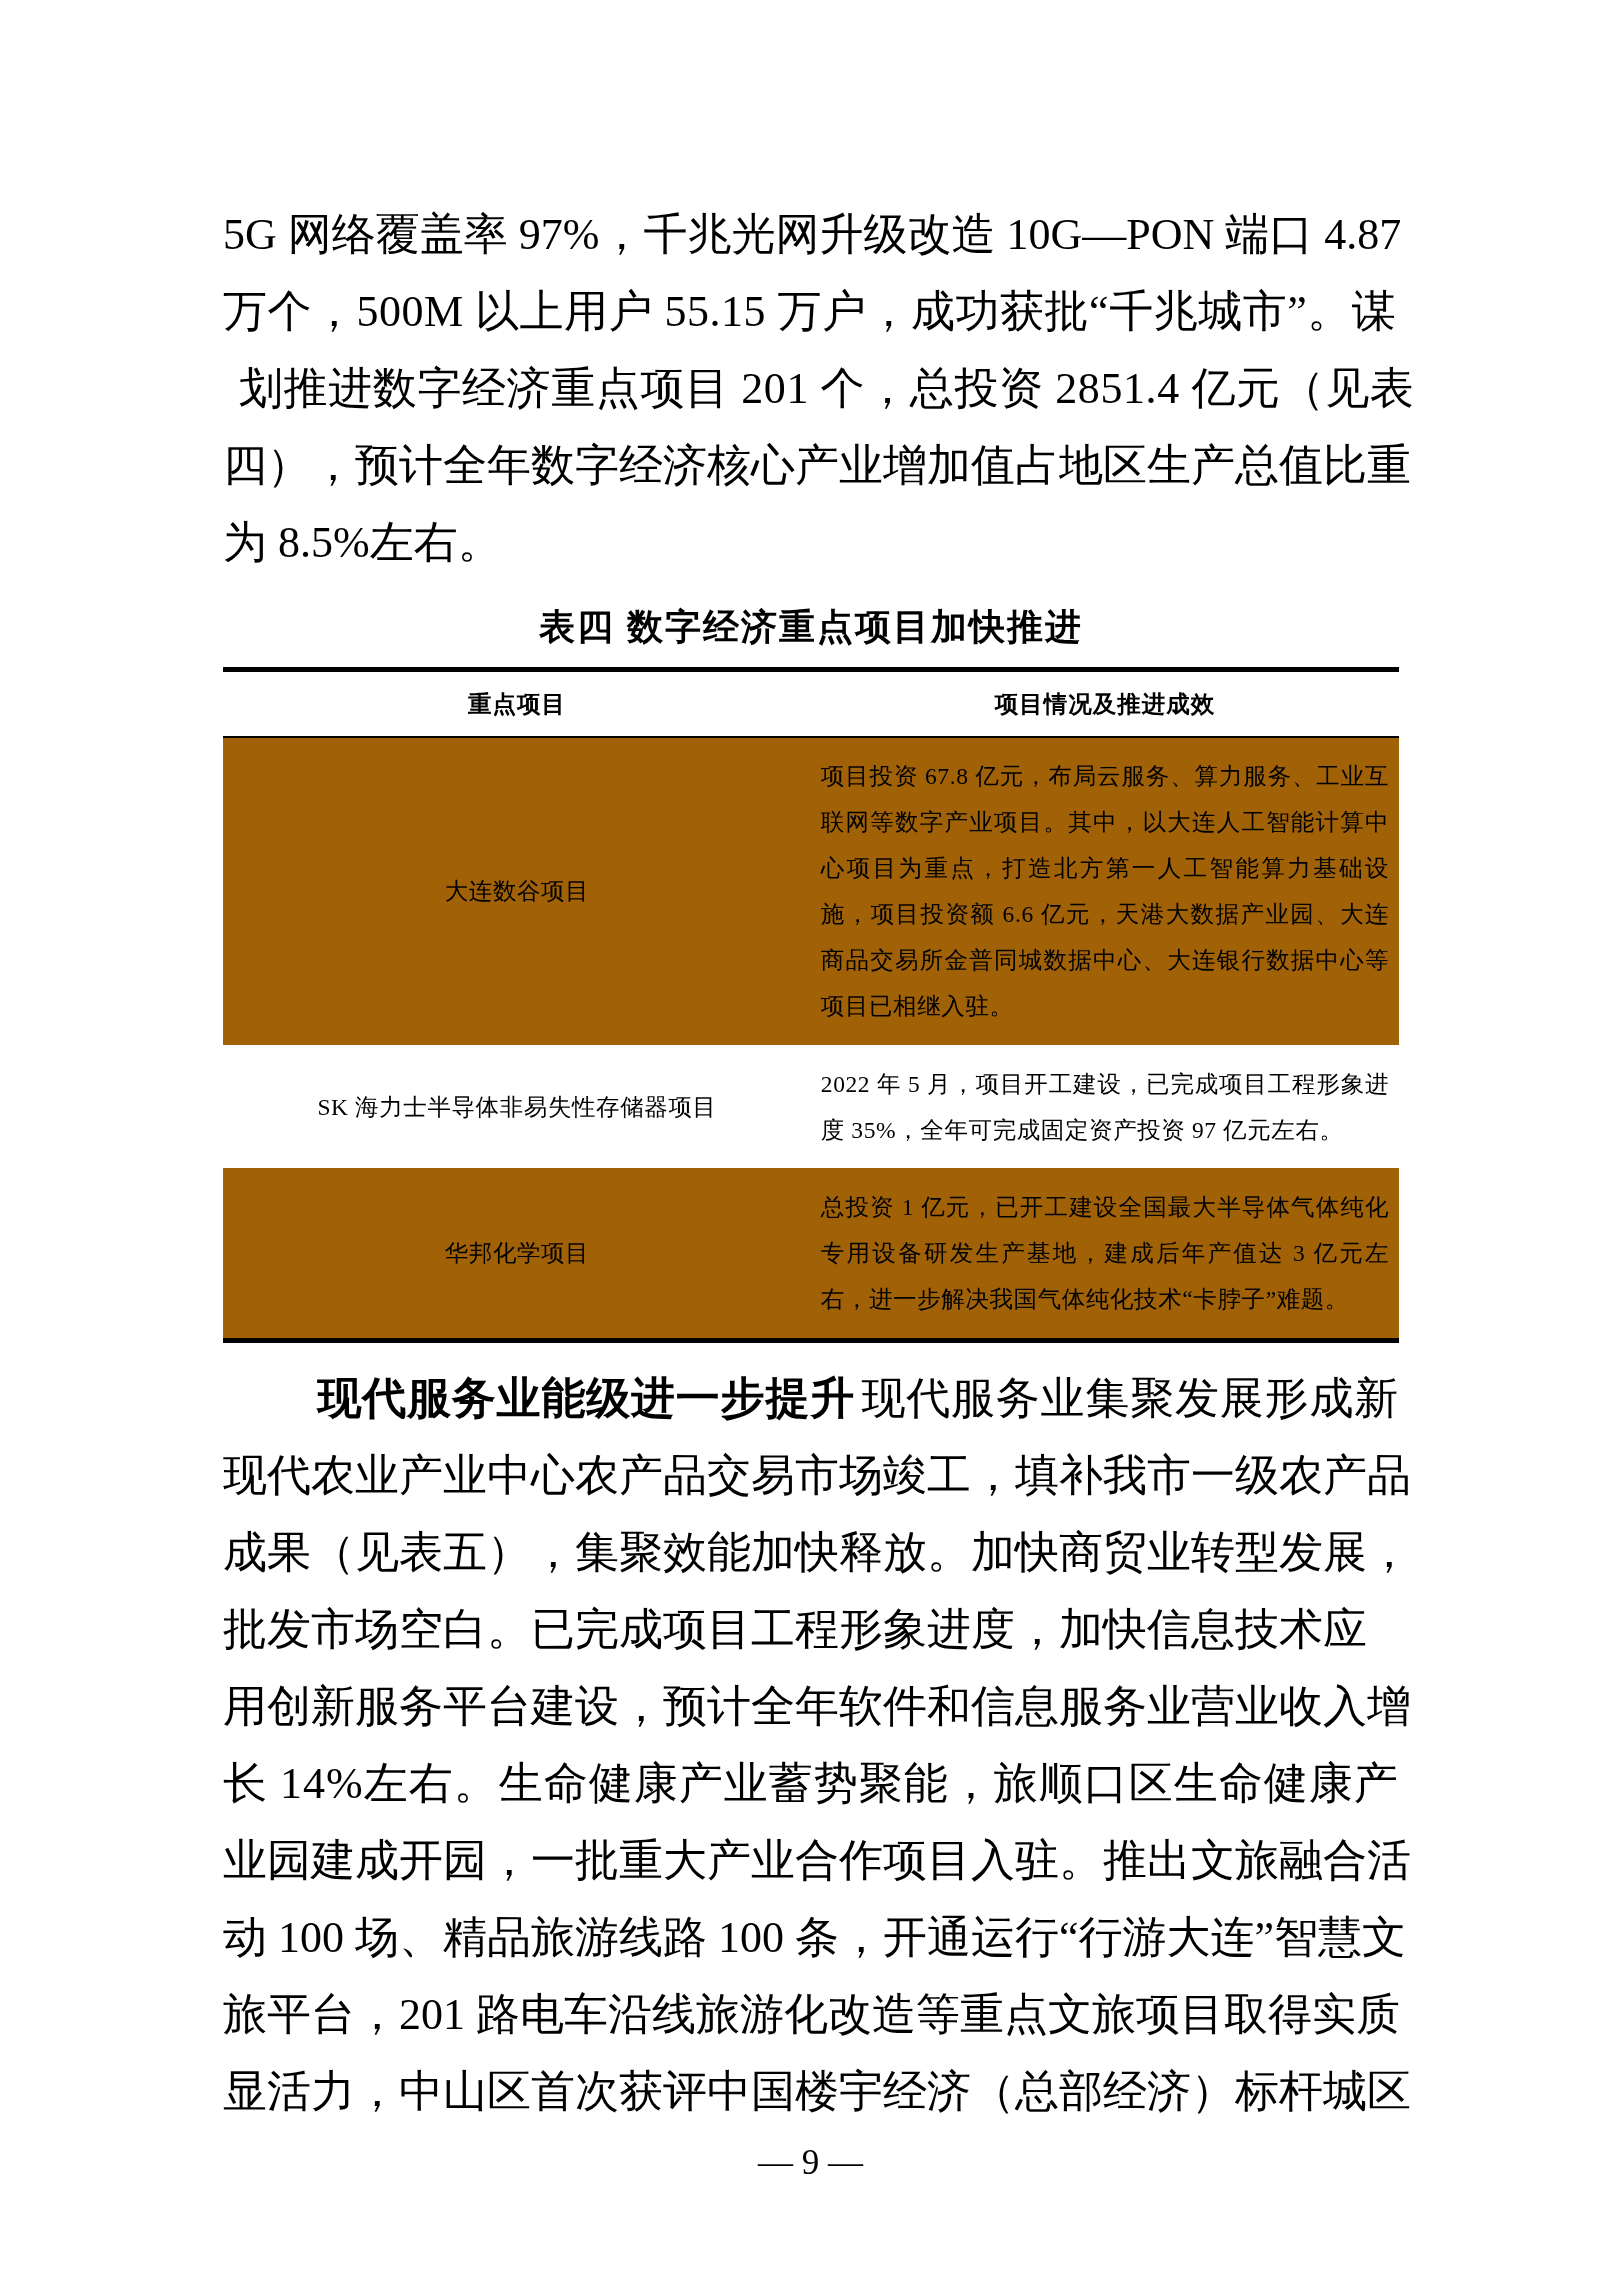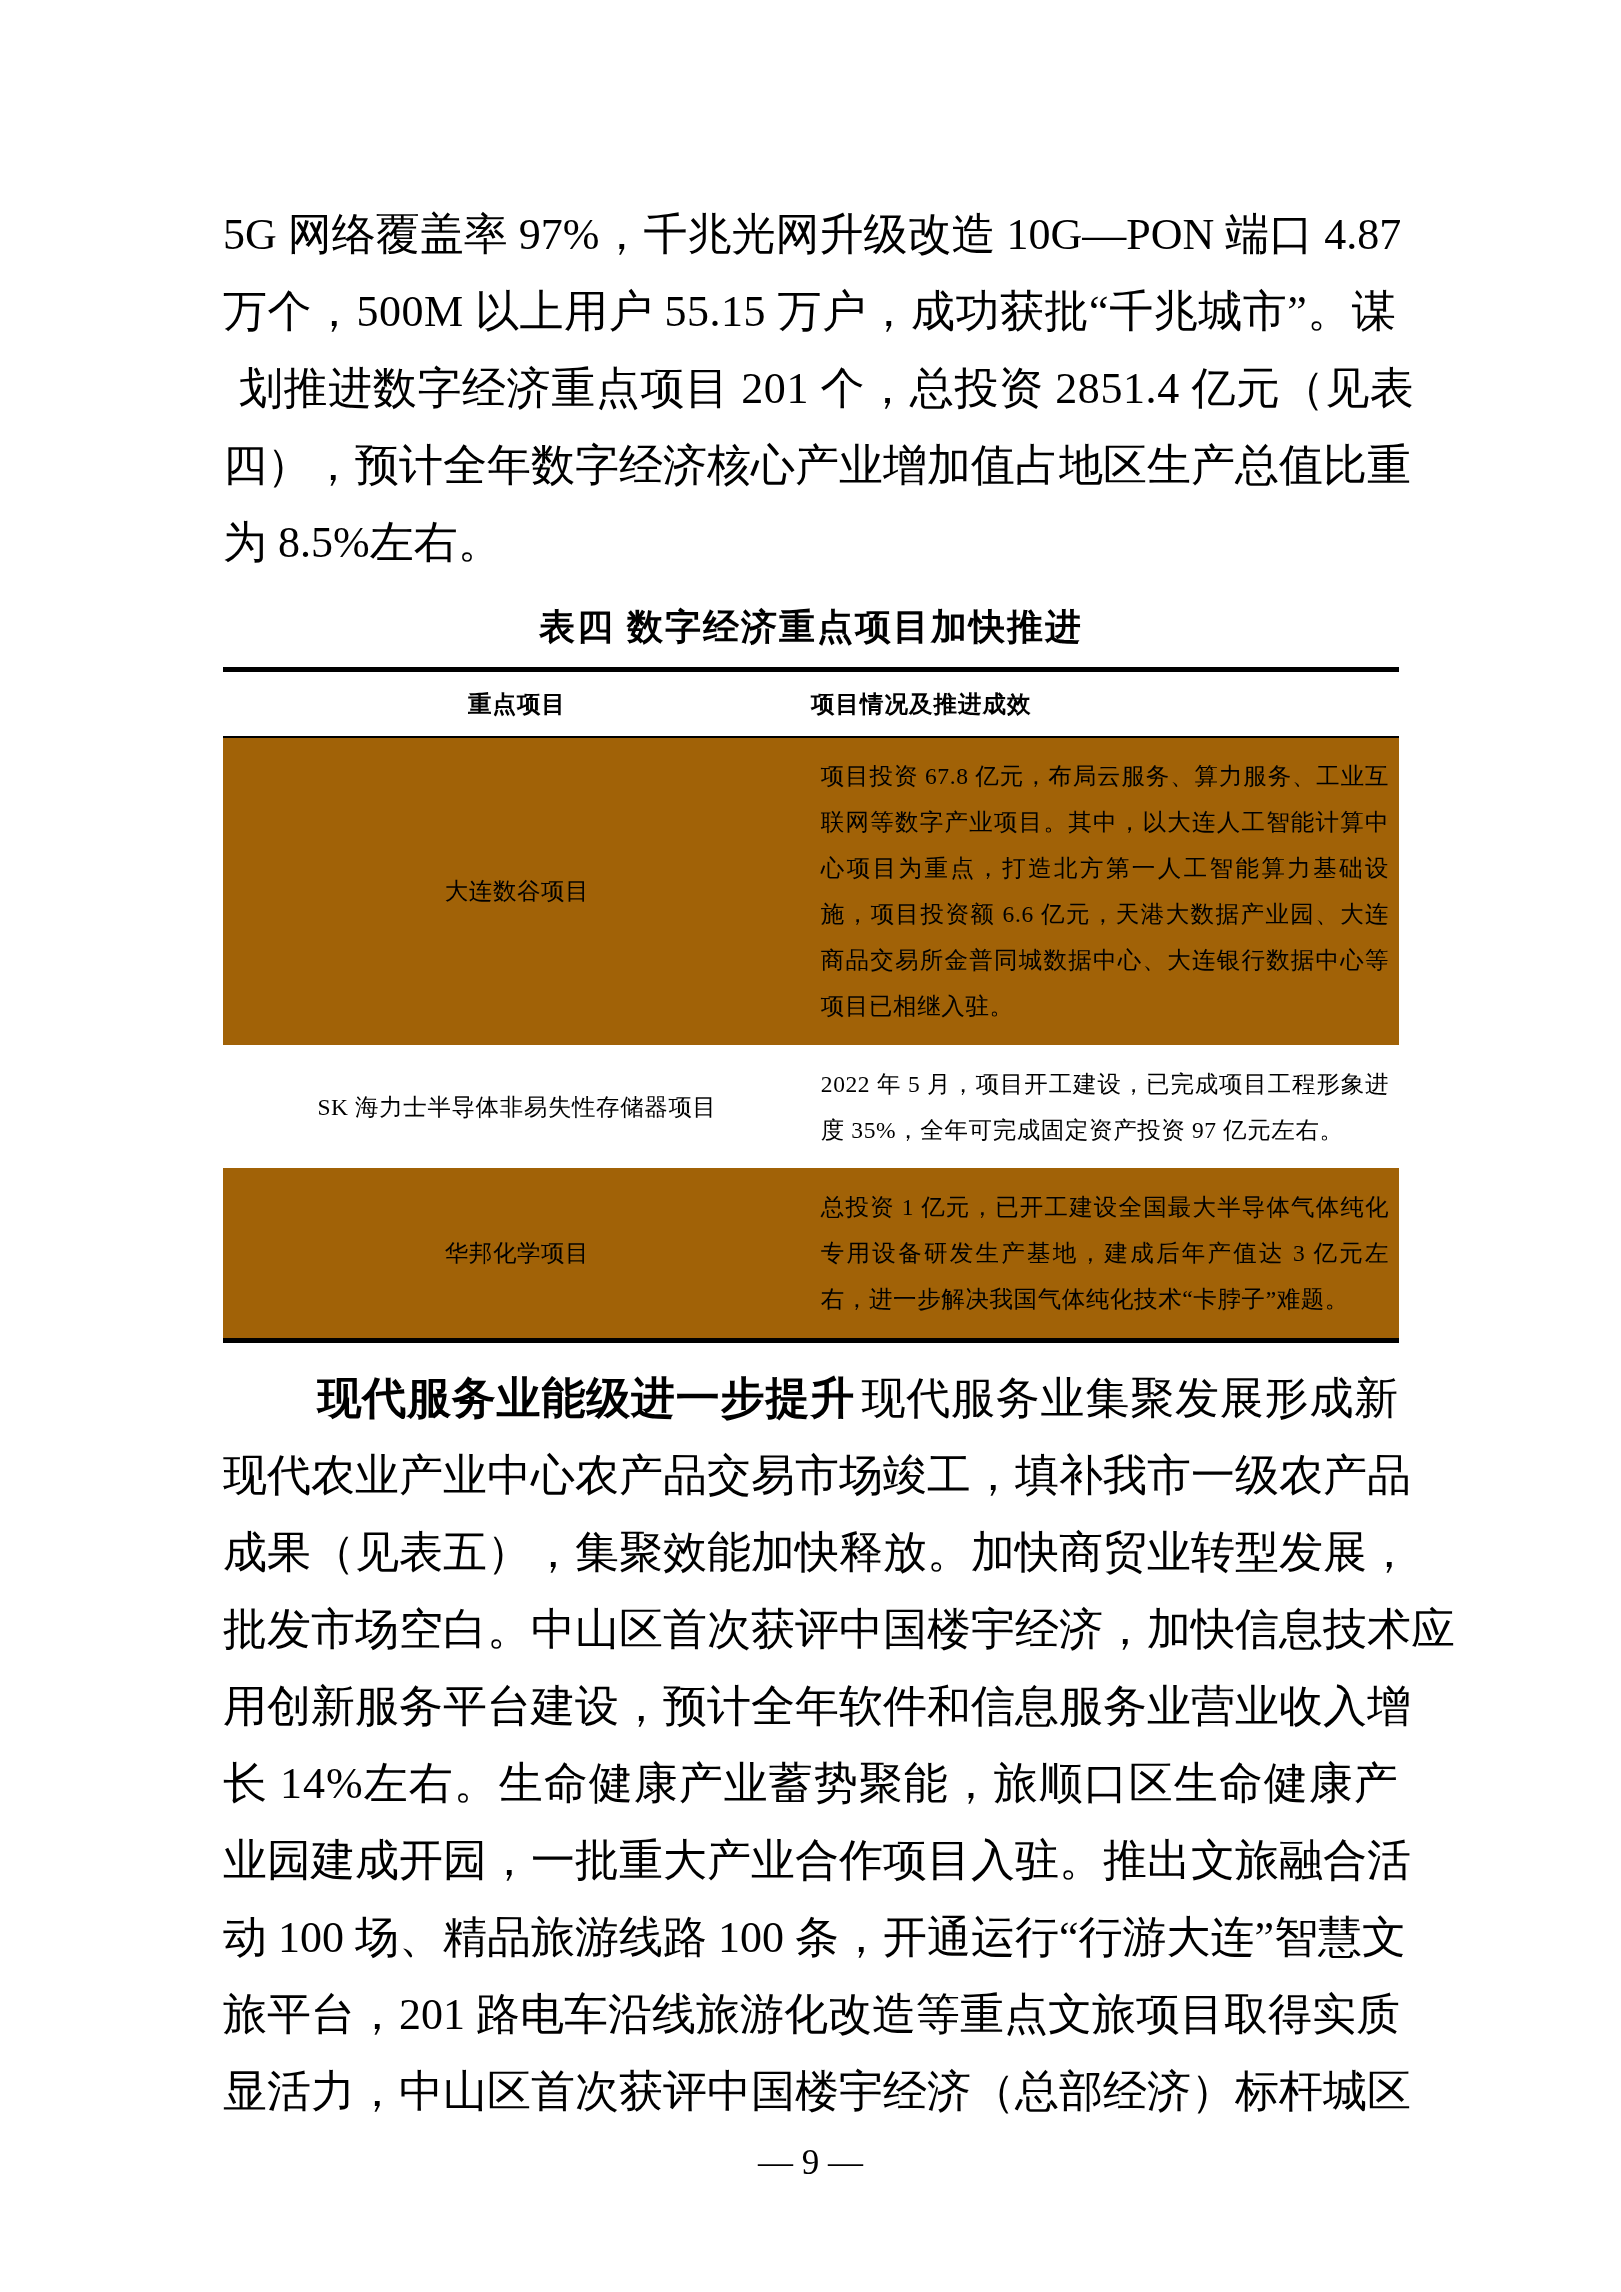--- a/index.html
+++ b/index.html
@@ -127,21 +127,21 @@
         <span>为 8.5%左右。</span>
       </div>
     </div>
 
     <div class="table-title">表四  数字经济重点项目加快推进</div>
 
     <table class="tbl">
       <thead>
         <tr class="rule-top">
           <th class="c-name">重点项目</th>
-          <th class="c-desc" style="text-align:left;">项目情况及推进成效</th>
+          <th class="c-desc" style="text-align:center;">项目情况及推进成效</th>
         </tr>
       </thead>
       <tbody>
         <tr class="shaded rule-mid">
           <td class="c-name">大连数谷项目</td>
           <td class="c-desc">项目投资 67.8 亿元，布局云服务、算力服务、工业互联网等数字产业项目。其中，以大连人工智能计算中心项目为重点，打造北方第一人工智能算力基础设施，项目投资额 6.6 亿元，天港大数据产业园、大连商品交易所金普同城数据中心、大连银行数据中心等项目已相继入驻。</td>
         </tr>
         <tr class="plain">
           <td class="c-name">SK 海力士半导体非易失性存储器项目</td>
           <td class="c-desc">2022 年 5 月，项目开工建设，已完成项目工程形象进度 35%，全年可完成固定资产投资 97 亿元左右。</td>
@@ -159,21 +159,21 @@
         <span class="bold-lead" style="letter-spacing: 0.8px;">现代服务业能级进一步提升</span>
         <span style="letter-spacing: 0.8px;">现代服务业集聚发展形成新</span>
       </div>
       <div class="jline">
         <span>现代农业产业中心农产品交易市场竣工，填补我市一级农产品</span>
       </div>
       <div class="jline">
         <span>成果（见表五），集聚效能加快释放。加快商贸业转型发展，</span>
       </div>
       <div class="jline">
-        <span>批发市场空白。中山区首次获评中国楼宇经济，加快信息技术应</span>
+        <span>批发市场空白。已完成项目工程形象进度，加快信息技术应</span>
       </div>
       <div class="jline">
         <span>用创新服务平台建设，预计全年软件和信息服务业营业收入增</span>
       </div>
       <div class="jline">
         <span style="letter-spacing: 1px;">长 14%左右。生命健康产业蓄势聚能，旅顺口区生命健康产</span>
       </div>
       <div class="jline">
         <span>业园建成开园，一批重大产业合作项目入驻。推出文旅融合活</span>
       </div>

